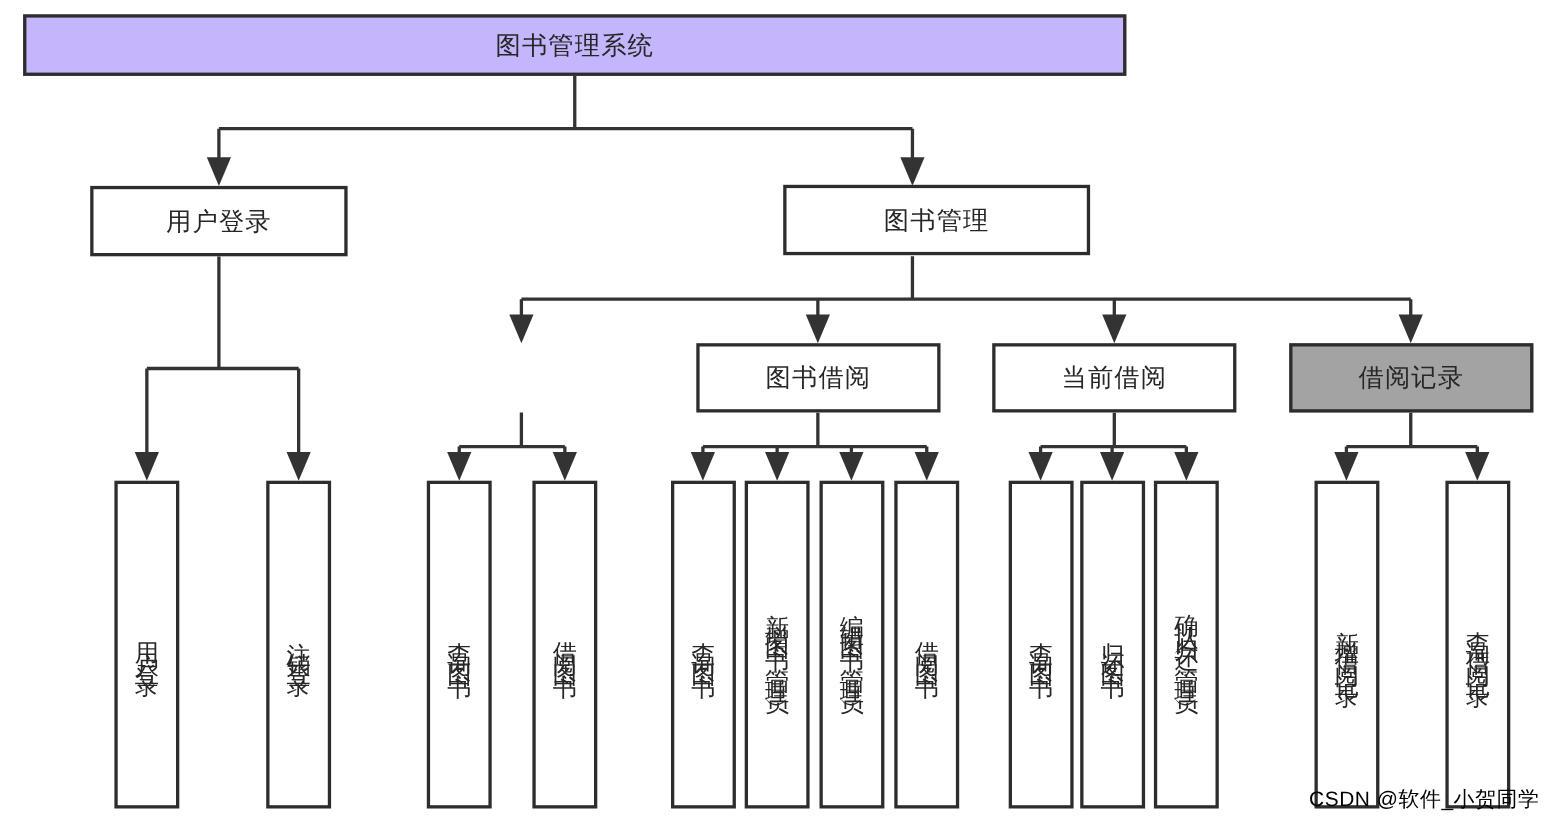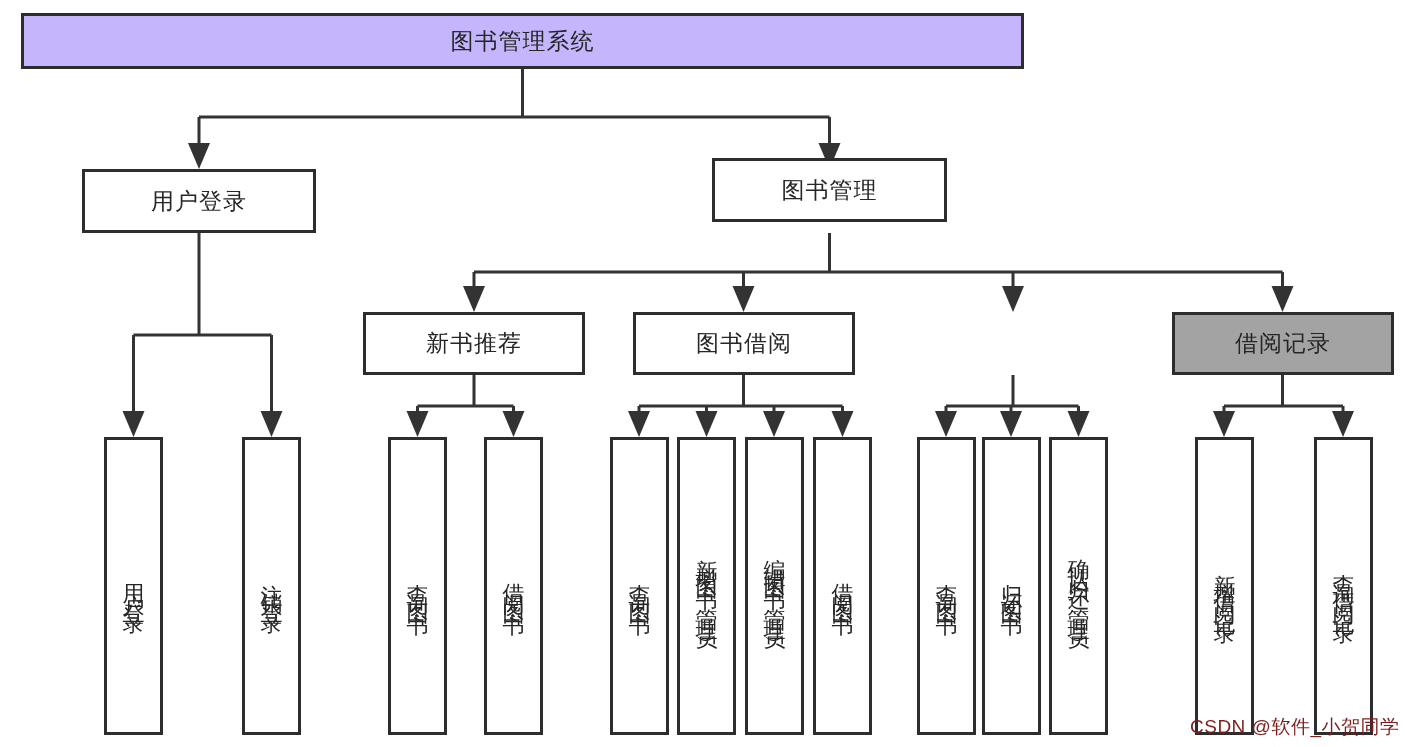--- a/index.html
+++ b/index.html
@@ -25,21 +25,21 @@
     box-sizing: border-box;
     background: #ffffff;
     border: 3px solid #2d2d2d;
     display: flex;
     align-items: center;
     justify-content: center;
     color: #262626;
   }
   .box-root  { left: 21px;  top: 13px;  width: 1003px; height: 56px; }
   .box-l2-a  { left: 82px;  top: 169px; width: 234px;  height: 64px; }
-  .box-l2-b  { left: 712px; top: 158px; width: 235px;  height: 64px; }
+  .box-l2-b  { left: 712px; top: 168px; width: 279px;  height: 64px; }
   .box-l3    { top: 312px;  width: 222px; height: 63px; }
   .box-l3-a  { left: 363px; }
   .box-l3-b  { left: 633px; }
   .box-l3-c  { left: 902px; }
   .box-l3-d  { left: 1172px; }
   .leaf      { top: 437px;  width: 59px; height: 298px; }
   .hlabel {
     font-size: 23px;
     letter-spacing: 1px;
     white-space: nowrap;
@@ -129,25 +129,25 @@
     <span class="hlabel">图书管理系统</span>
   </div>
 
   <div class="box box-l2-a" style="border-color: rgb(45, 45, 45); background: rgb(255, 255, 255); color: rgb(38, 38, 38);">
     <span class="hlabel">用户登录</span>
   </div>
   <div class="box box-l2-b" style="border-color: rgb(45, 45, 45); background: rgb(255, 255, 255); color: rgb(38, 38, 38);">
     <span class="hlabel">图书管理</span>
   </div>
 
-  <div class="box box-l3 box-l3-a" style="border-color: rgb(45, 45, 45); background: rgb(255, 255, 255); color: rgb(38, 38, 38);">
-    <span class="hlabel">新书推荐</span>
-  </div>
   <div class="box box-l3 box-l3-b" style="border-color: rgb(45, 45, 45); background: rgb(255, 255, 255); color: rgb(38, 38, 38);">
     <span class="hlabel">图书借阅</span>
+  </div>
+  <div class="box box-l3 box-l3-c" style="border-color: rgb(45, 45, 45); background: rgb(255, 255, 255); color: rgb(38, 38, 38);">
+    <span class="hlabel">当前借阅</span>
   </div>
   <div class="box box-l3 box-l3-d" style="border-color: rgb(45, 45, 45); background: #a3a3a3; color: rgb(38, 38, 38);">
     <span class="hlabel">借阅记录</span>
   </div>
 
   <div class="box leaf" style="left: 104px; border-color: rgb(45, 45, 45); background: rgb(255, 255, 255); color: rgb(38, 38, 38);">
     <span class="vtext">用户登录</span>
   </div>
   <div class="box leaf" style="left: 242px; border-color: rgb(45, 45, 45); background: rgb(255, 255, 255); color: rgb(38, 38, 38);">
     <span class="vtext">注销登录</span>
@@ -183,15 +183,15 @@
     <span class="vtext">确认归还（管理员）</span>
   </div>
 
   <div class="box leaf" style="left: 1195px; border-color: rgb(45, 45, 45); background: rgb(255, 255, 255); color: rgb(38, 38, 38);">
     <span class="vtext">新增借阅记录</span>
   </div>
   <div class="box leaf" style="left: 1314px; border-color: rgb(45, 45, 45); background: rgb(255, 255, 255); color: rgb(38, 38, 38);">
     <span class="vtext">查询借阅记录</span>
   </div>
 
-  <div class="watermark" style="color: #7f1d1d;">CSDN @软件_小贺同学</div>
+  <div class="watermark" style="color: #000000;">CSDN @软件_小贺同学</div>
 
 </div>
 
 </body></html>

